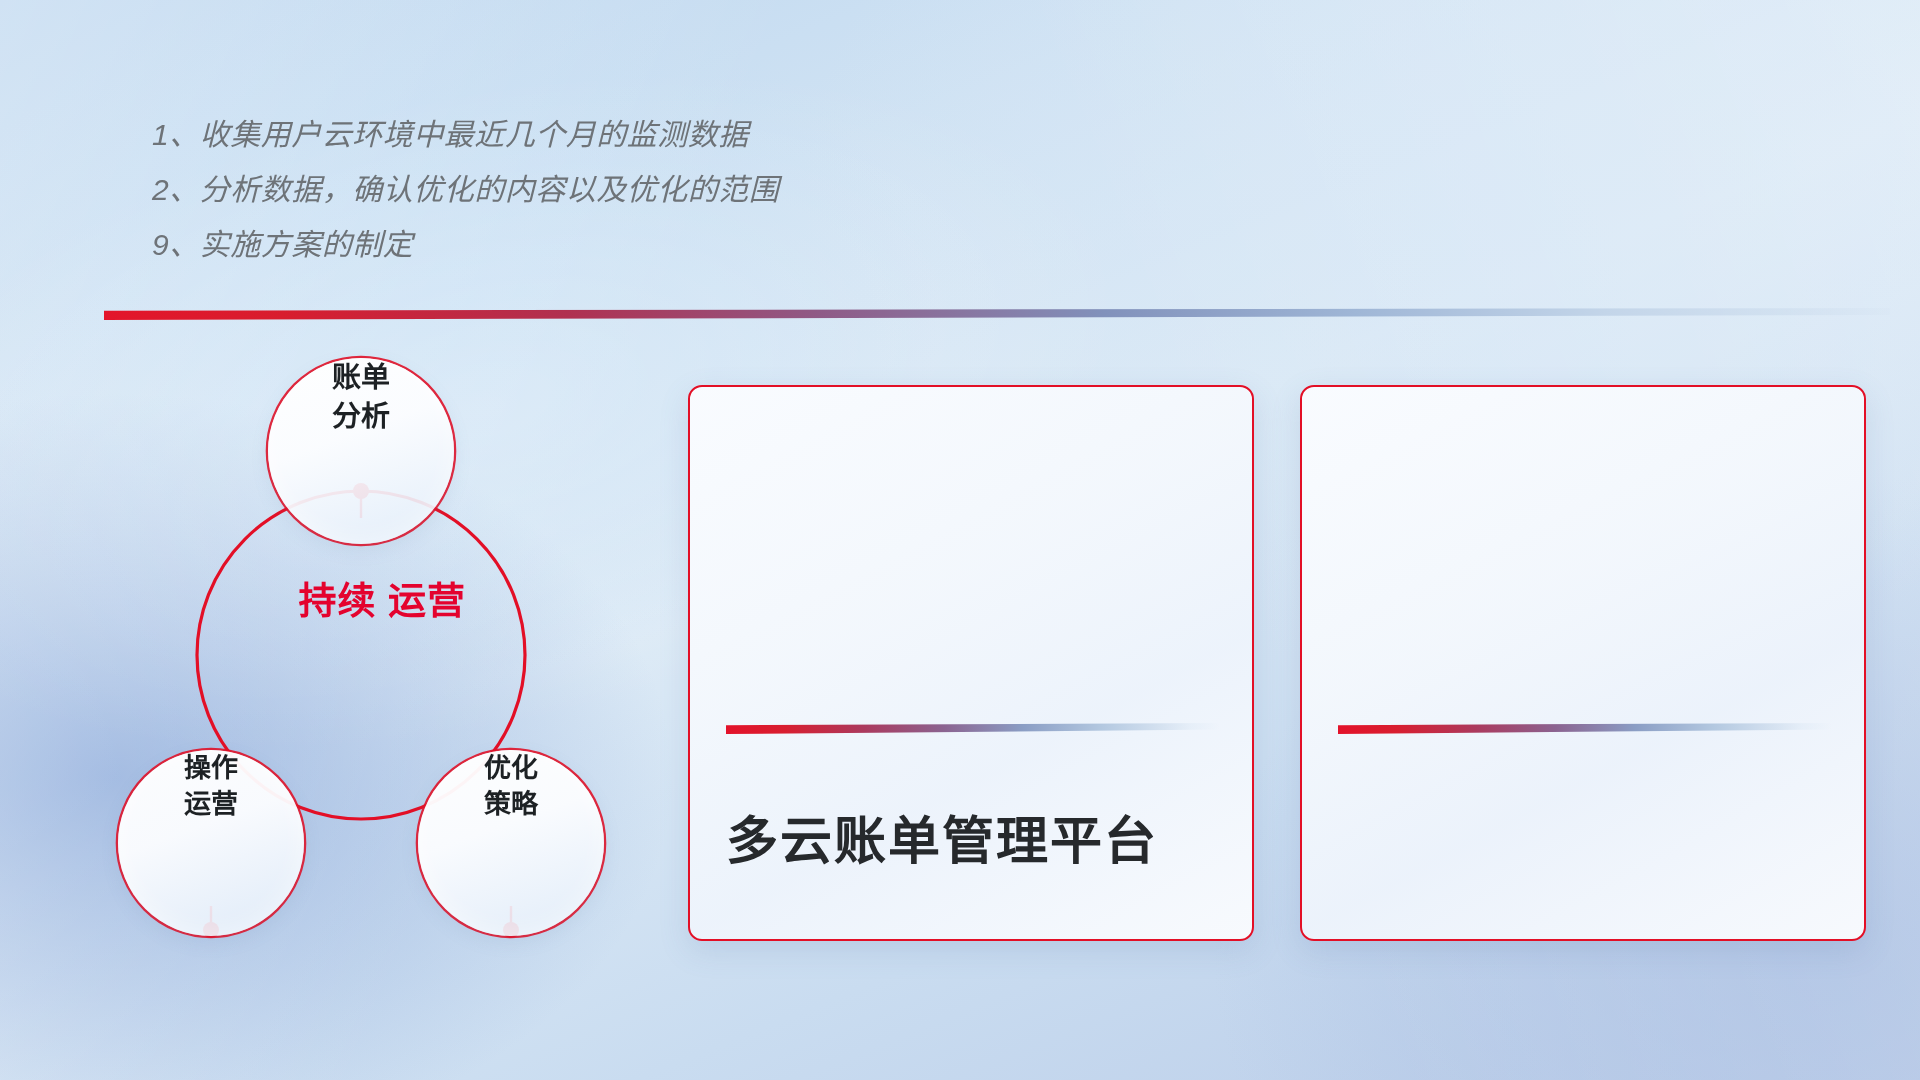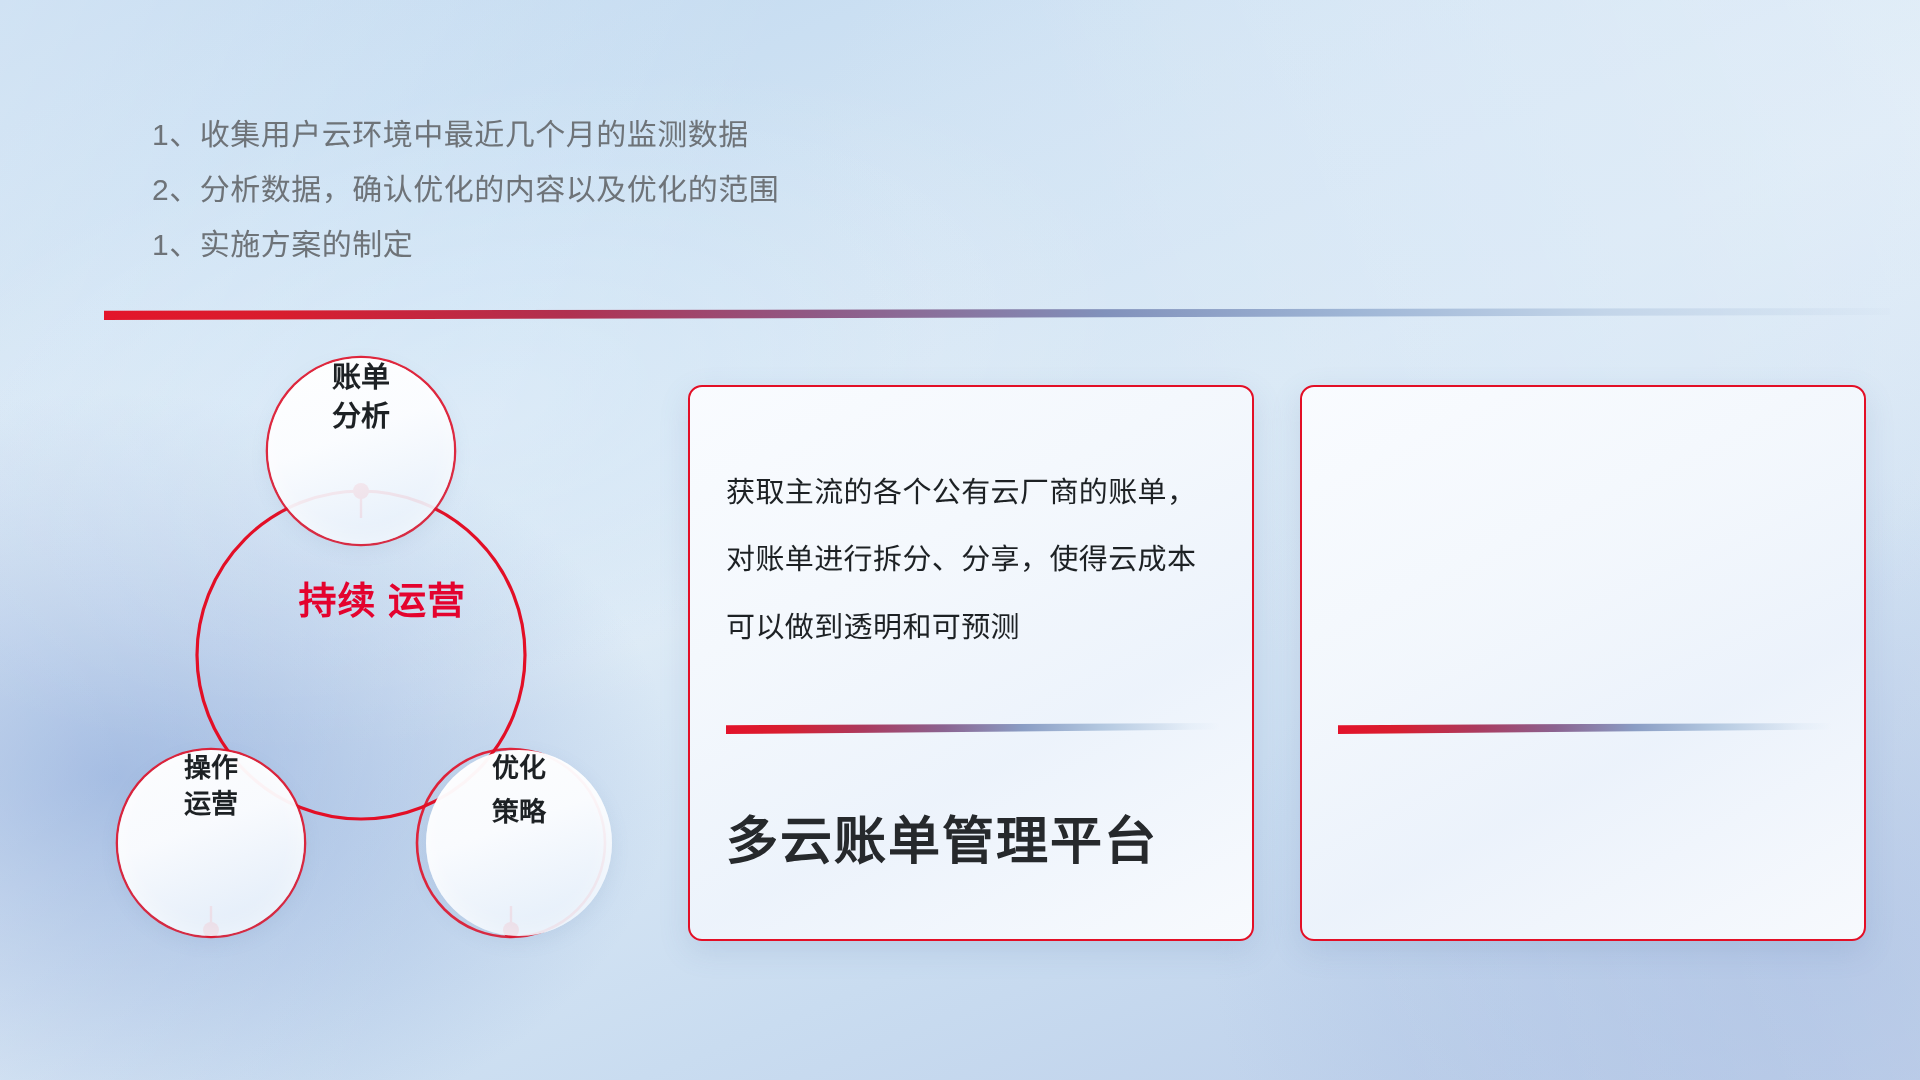--- a/index.html
+++ b/index.html
@@ -53,21 +53,21 @@
   .steps {
     position: absolute;
     color: #6e7378;
     font-size: 30px;
     line-height: 1.0;
     letter-spacing: 0.5px;
     white-space: nowrap;
   }
   #steps-left  { left: 152px; top: 120px; }
   #steps-right { left: 1008px; top: 155px; }
-  .step-line { margin-bottom: 25px; }
+  .step-line { margin-bottom: 25px; font-style: italic; }
   .step-line:last-child { margin-bottom: 0; }
 
   
   #top-divider {
     position: absolute;
     left: 104px;
     top: 308px;
     width: 1786px;
     height: 12px;
     background: linear-gradient(90deg,
@@ -110,25 +110,24 @@
     font-size: 29px;
     line-height: 1.34;
   }
   #bubble-left {
     left: 22px; top: 400px;
     width: 186px; height: 186px;
     font-size: 27px;
     line-height: 1.34;
   }
   #bubble-right {
-    left: 330px; top: 400px;
+    left: 322px; top: 400px;
     width: 186px; height: 186px;
     font-size: 27px;
     line-height: 1.34;
-    gap: 8px;
   }
 
   #center-label {
     position: absolute;
     left: 180px;
     top: 228px;
     width: 170px;
     text-align: right;
     color: #e4032e;
     font-weight: bold;
@@ -194,21 +193,21 @@
 </head>
 <body>
 
 <div id="slide">
   <div id="bg-sheen"></div>
   <div id="bg-lightstreak"></div>
 
   <div class="steps" id="steps-left">
     <div class="step-line">1、收集用户云环境中最近几个月的监测数据</div>
     <div class="step-line">2、分析数据，确认优化的内容以及优化的范围</div>
-    <div class="step-line">1、实施方案的制定</div>
+    <div class="step-line">9、实施方案的制定</div>
   </div>
 
 
   <div id="top-divider"></div>
 
   <div id="venn">
     <svg viewBox="0 0 560 600">
 
       <circle cx="265" cy="305" r="164" fill="none" stroke="#e30f26" stroke-width="3.2"></circle>
 
@@ -239,21 +238,20 @@
       <span>策略</span>
     </div>
 
     <div id="center-label">
       <span>持续</span>
       <span>运营</span>
     </div>
   </div>
 
   <div class="card" id="card-1">
-    <div class="card-body">获取主流的各个公有云厂商的账单，对账单进行拆分、分享，使得云成本可以做到透明和可预测</div>
     <div class="card-divider"></div>
     <div class="card-title">多云账单管理平台</div>
   </div>
 
   <div class="card" id="card-2">
     <div class="card-divider"></div>
   </div>
 </div>
 
 </body></html>

